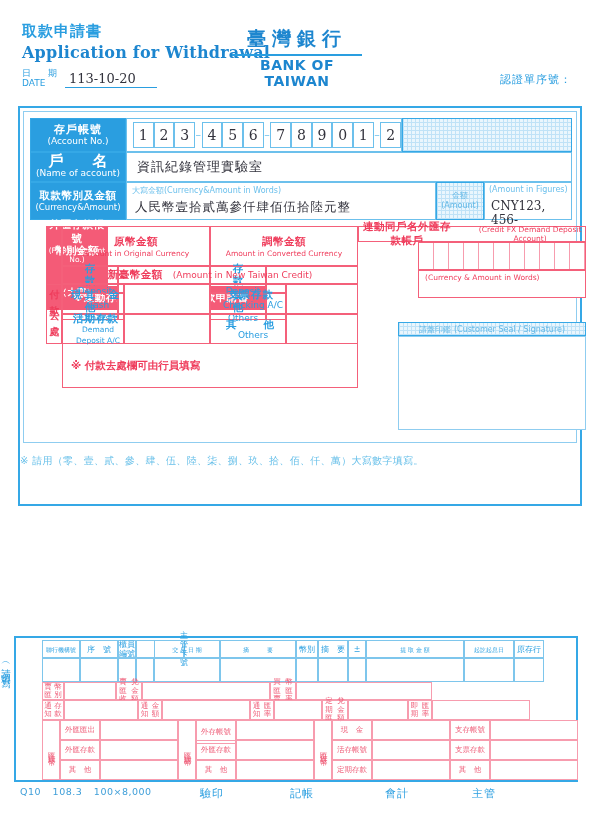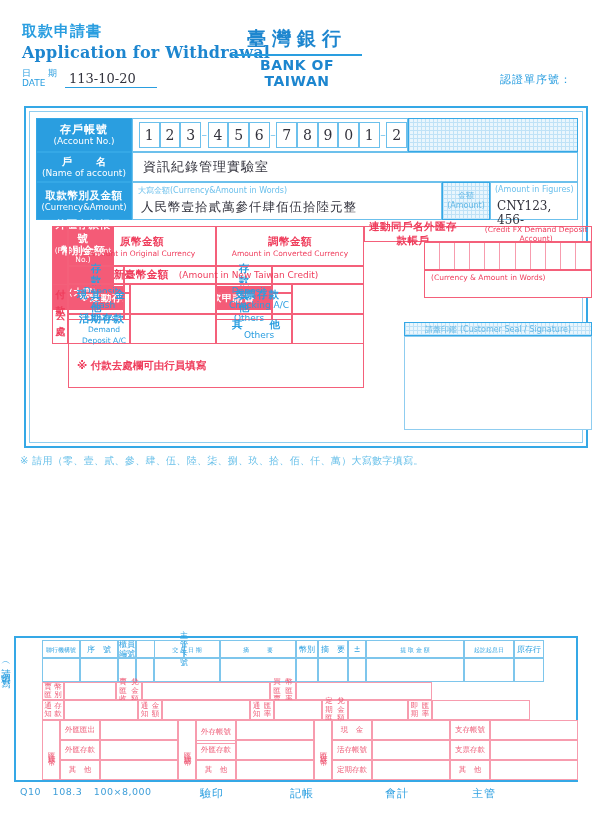--- a/index.html
+++ b/index.html
@@ -26,21 +26,21 @@
   #logo .rule{height:2px;background:#2a9ee0;margin:2px 0 1px 0;}
   #logo .en{font-size:14px;font-weight:bold;color:#1d86cf;letter-spacing:.5px;}
   #datebox{position:absolute;left:22px;top:68px;display:flex;align-items:flex-end;}
   #datebox .lbl{font-size:9px;line-height:10px;color:#2a9ee0;}
   #datebox .lbl .l1{letter-spacing:4px;}
   #datebox .val{margin-left:4px;border-bottom:1.4px solid #2a9ee0;min-width:84px;padding:0 4px 1px 4px;
                 font-size:13px;}
   #serialno{position:absolute;right:20px;top:72px;font-size:11px;color:#2a9ee0;letter-spacing:1px;}
 
   
-  #form{position:absolute;left:24px;top:106px;width:564px;height:342px;
+  #form{position:absolute;left:18px;top:106px;width:564px;height:400px;
         border:2px solid #35a8e6;box-sizing:border-box;background:#fff;}
   #forminner{position:absolute;left:3px;top:3px;width:554px;height:332px;border:1px solid #8fcdf0;box-sizing:border-box;}
 
   .bluebox{border:1px solid #35a8e6;box-sizing:border-box;position:absolute;}
   .bluefill{background:#2a9ee0;color:#fff;}
   .hatch{
      background-color:#eaf6fd;
      background-image:
         repeating-linear-gradient(0deg,#bfe2f7 0 1px,transparent 1px 4px),
         repeating-linear-gradient(90deg,#bfe2f7 0 1px,transparent 1px 4px);
@@ -54,21 +54,21 @@
   #r1-lbl .en{font-size:9px;line-height:11px;}
   #r1-acct{left:102px;top:6px;width:276px;height:34px;border:1px solid #6cc0ec;}
   #r1-hatch{left:378px;top:6px;width:170px;height:34px;}
   .digitcell{width:24px;height:26px;border:1px solid #6cc0ec;box-sizing:border-box;
              display:flex;align-items:center;justify-content:center;font-size:14px;
              font-family:"DejaVu Serif","Liberation Serif",serif;color:#32323c;background:#fff;}
   .dashsep{width:8px;text-align:center;color:#6cc0ec;font-size:11px;line-height:26px;}
 
   
   #r2-lbl{left:6px;top:40px;width:96px;height:30px;}
-  #r2-lbl .cn{font-size:10px;font-weight:bold;letter-spacing:7px;line-height:13px;padding-left:7px;}
+  #r2-lbl .cn{font-size:15px;font-weight:bold;letter-spacing:7px;line-height:13px;padding-left:7px;}
   #r2-lbl .en{font-size:9px;line-height:11px;}
   #r2-val{left:102px;top:40px;width:446px;height:30px;border:1px solid #6cc0ec;}
   #r2-val span{font-size:13px;padding-left:10px;letter-spacing:1px;}
 
   
   #r3-lbl{left:6px;top:70px;width:96px;height:38px;}
   #r3-lbl .cn{font-size:10.5px;font-weight:bold;letter-spacing:.5px;line-height:13px;}
   #r3-lbl .en{font-size:8.5px;line-height:11px;}
   #r3-words{left:102px;top:70px;width:310px;height:38px;border:1px solid #6cc0ec;}
   #r3-words .cap{position:absolute;left:5px;top:2px;font-size:8px;color:#6cc0ec;}

